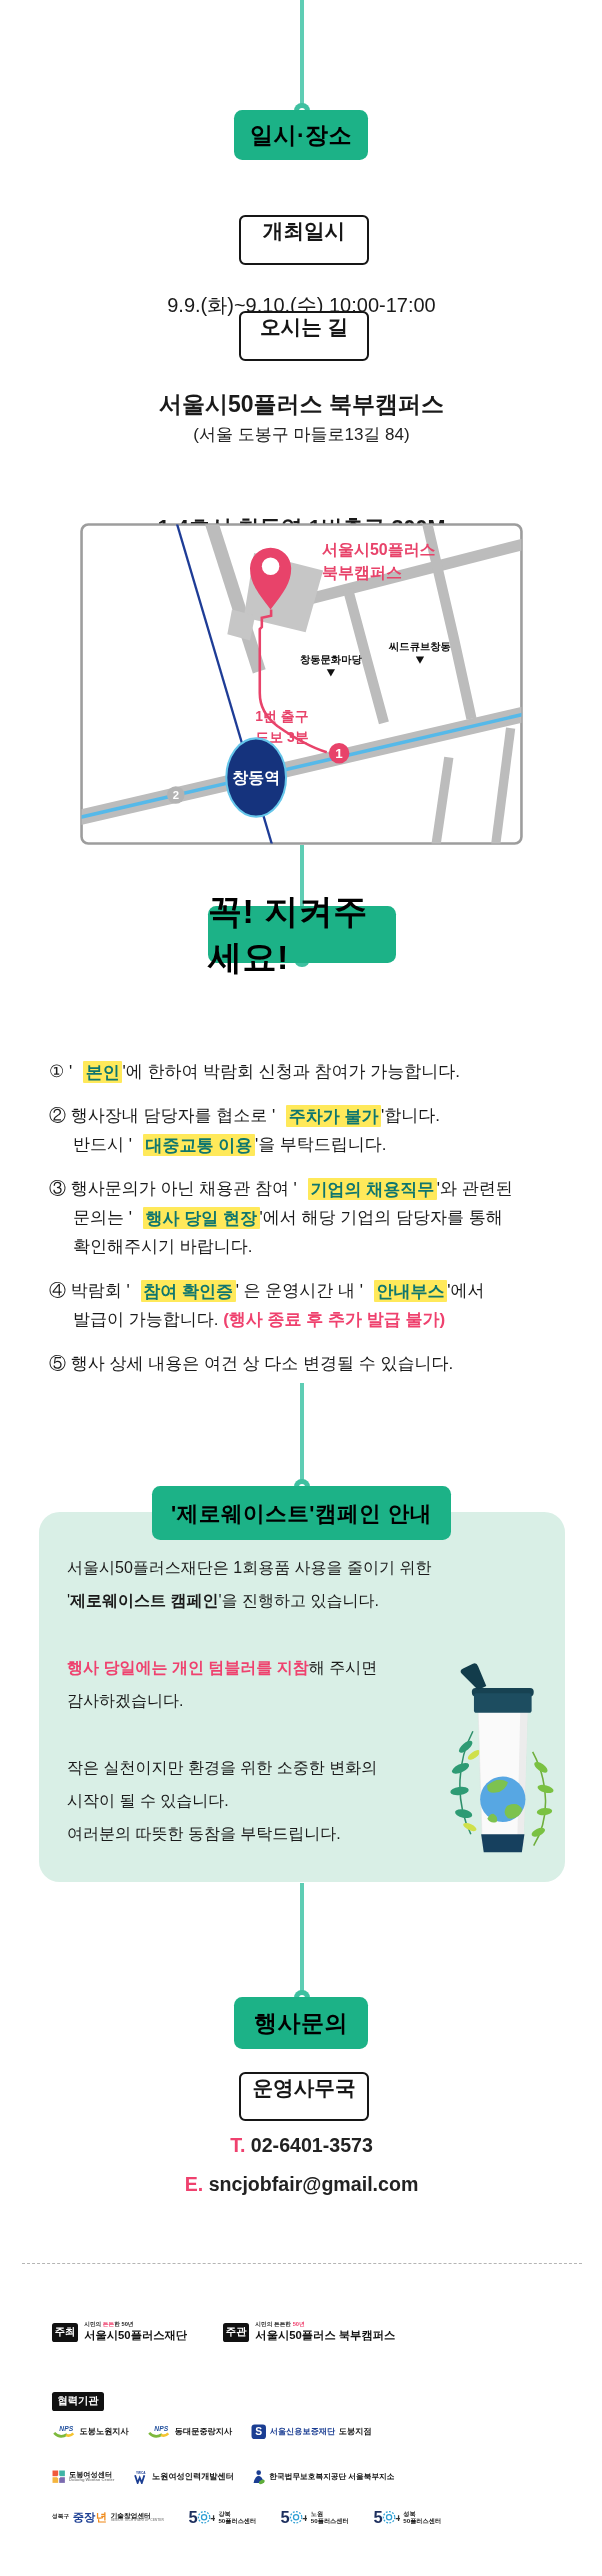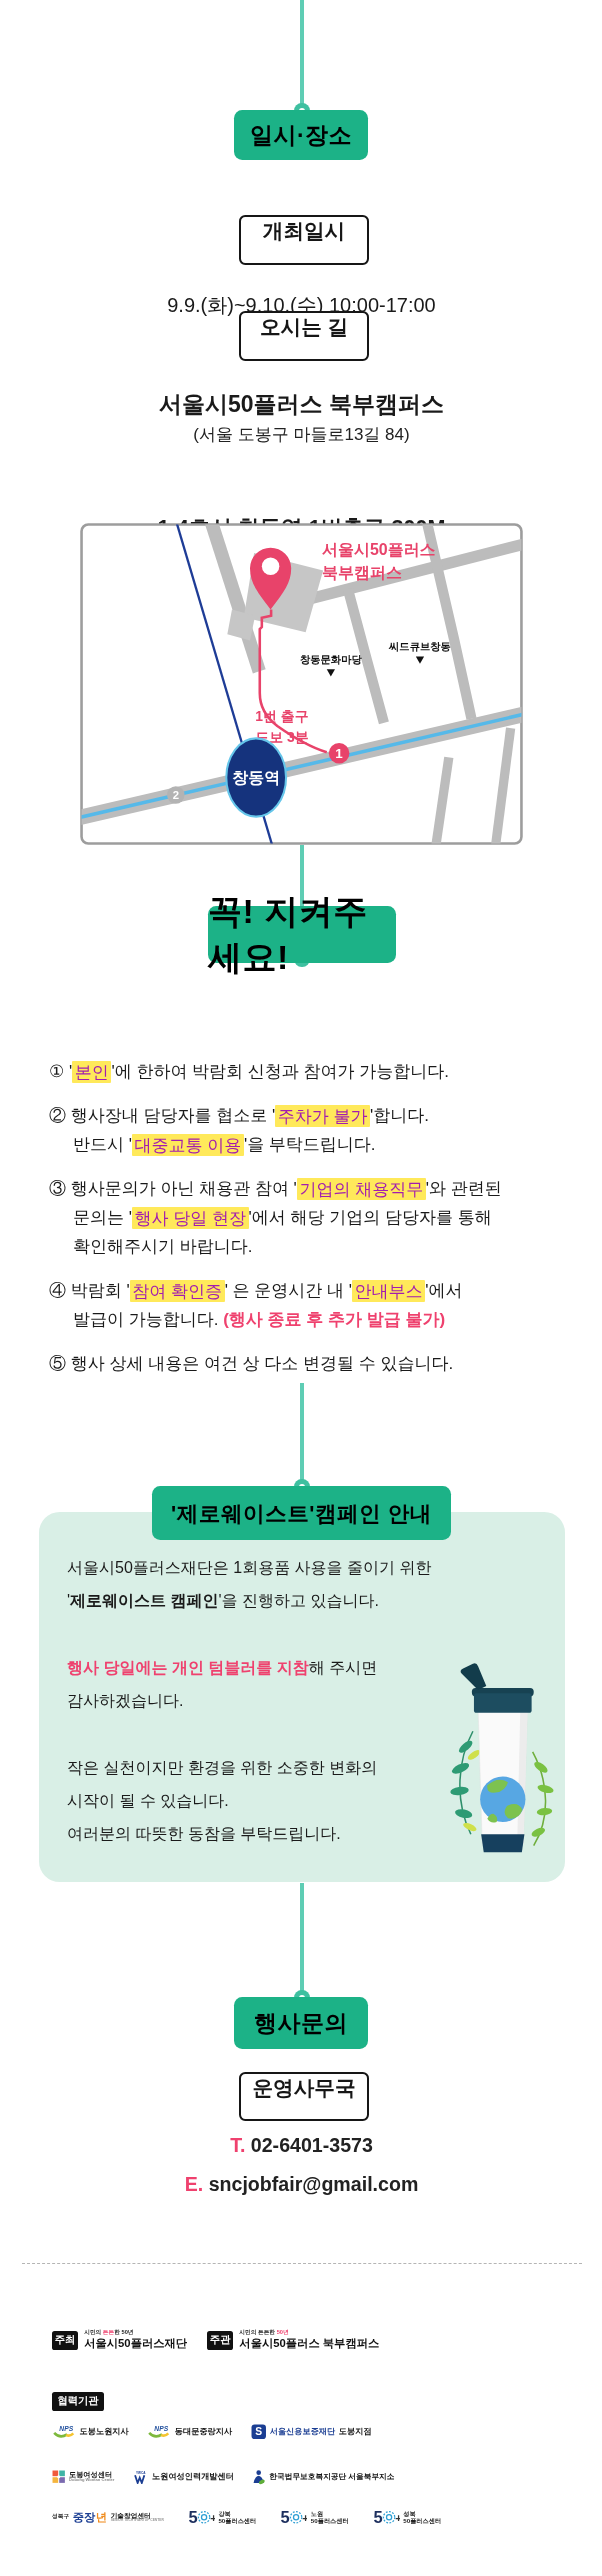--- a/index.html
+++ b/index.html
@@ -12,37 +12,37 @@
          background:#1cb287;color:#000000;font-weight:700;border-radius:8.2px;letter-spacing:0.5px;}
   .obox{position:absolute;left:239px;width:126px;display:flex;justify-content:center;
         border:2.6px solid #161616;border-radius:6.2px;background:#fff;font-weight:800;color:#161616;}
   .ctext{position:absolute;left:0;width:603px;text-align:center;}
   .w500{font-weight:500}.w800{font-weight:800}
   
   #rules-list{position:absolute;left:49px;top:1057px;width:541px;font-size:17px;font-weight:500;}
   .rule-item{margin-bottom:15px;}
   .rule-line{line-height:29px;white-space:nowrap;}
   .rule-line.cont{padding-left:24px;}
-  .sg-hl{background:#ffe95a;color:#a21caf;font-weight:400;padding:1.5px 2.6px;border-radius:1px;}
+  .sg-hl{background:#ffe95a;color:#0f766e;font-weight:700;padding:1.5px 2.6px;border-radius:1px;margin-left:11px;}
   .sg-pk{color:#ef416e;font-weight:800;}
   .sg-b{font-weight:700;}
   .sg-pb{color:#ef416e;font-weight:800;}
   
   .mintbox{position:absolute;left:39px;top:1512px;width:526px;height:370px;background:#d9efe6;border-radius:20.6px;}
   #campaign-text{position:absolute;left:67px;top:1551px;width:392px;font-size:16px;font-weight:500;}
   .camp-group{margin-bottom:34px;}
   .camp-line{line-height:33px;white-space:nowrap;}
   .tumbler{position:absolute;left:446px;top:1654px;}
   
   .contact-line{font-size:19.6px;font-weight:600;color:#222;}
   .dashes{position:absolute;left:21.6px;top:2263px;width:560px;border-top:1.5px dashed #b5b5b5;}
   
   .blackbox{display:flex;align-items:center;justify-content:center;background:#111;color:#fff;
             font-weight:800;border-radius:2.6px;}
-  .host-row{position:absolute;left:52px;top:2321px;display:flex;gap:20px;margin-top:8px;}
+  .host-row{position:absolute;left:52px;top:2321px;display:flex;gap:36px;}
   .host-group{display:flex;gap:6.2px;align-items:flex-end;}
   .host-label{width:26px;height:18.5px;font-size:10.3px;}
   .host-col{display:flex;flex-direction:column;align-items:flex-start;}
   .tagline{font-size:5.7px;font-weight:600;color:#222;line-height:6.7px;margin-bottom:1.5px;}
   .brandname{font-size:11.3px;font-weight:800;color:#111;line-height:12.4px;white-space:nowrap;}
   .partners-label{position:absolute;left:52px;top:2392px;width:52px;height:18.5px;font-size:10.3px;}
   .prow{position:absolute;left:52px;display:flex;align-items:center;}
   .prow1{top:2424px;gap:18.5px;}
   .prow2{top:2469px;gap:18.5px;}
   .prow3{top:2509px;gap:24px;}

